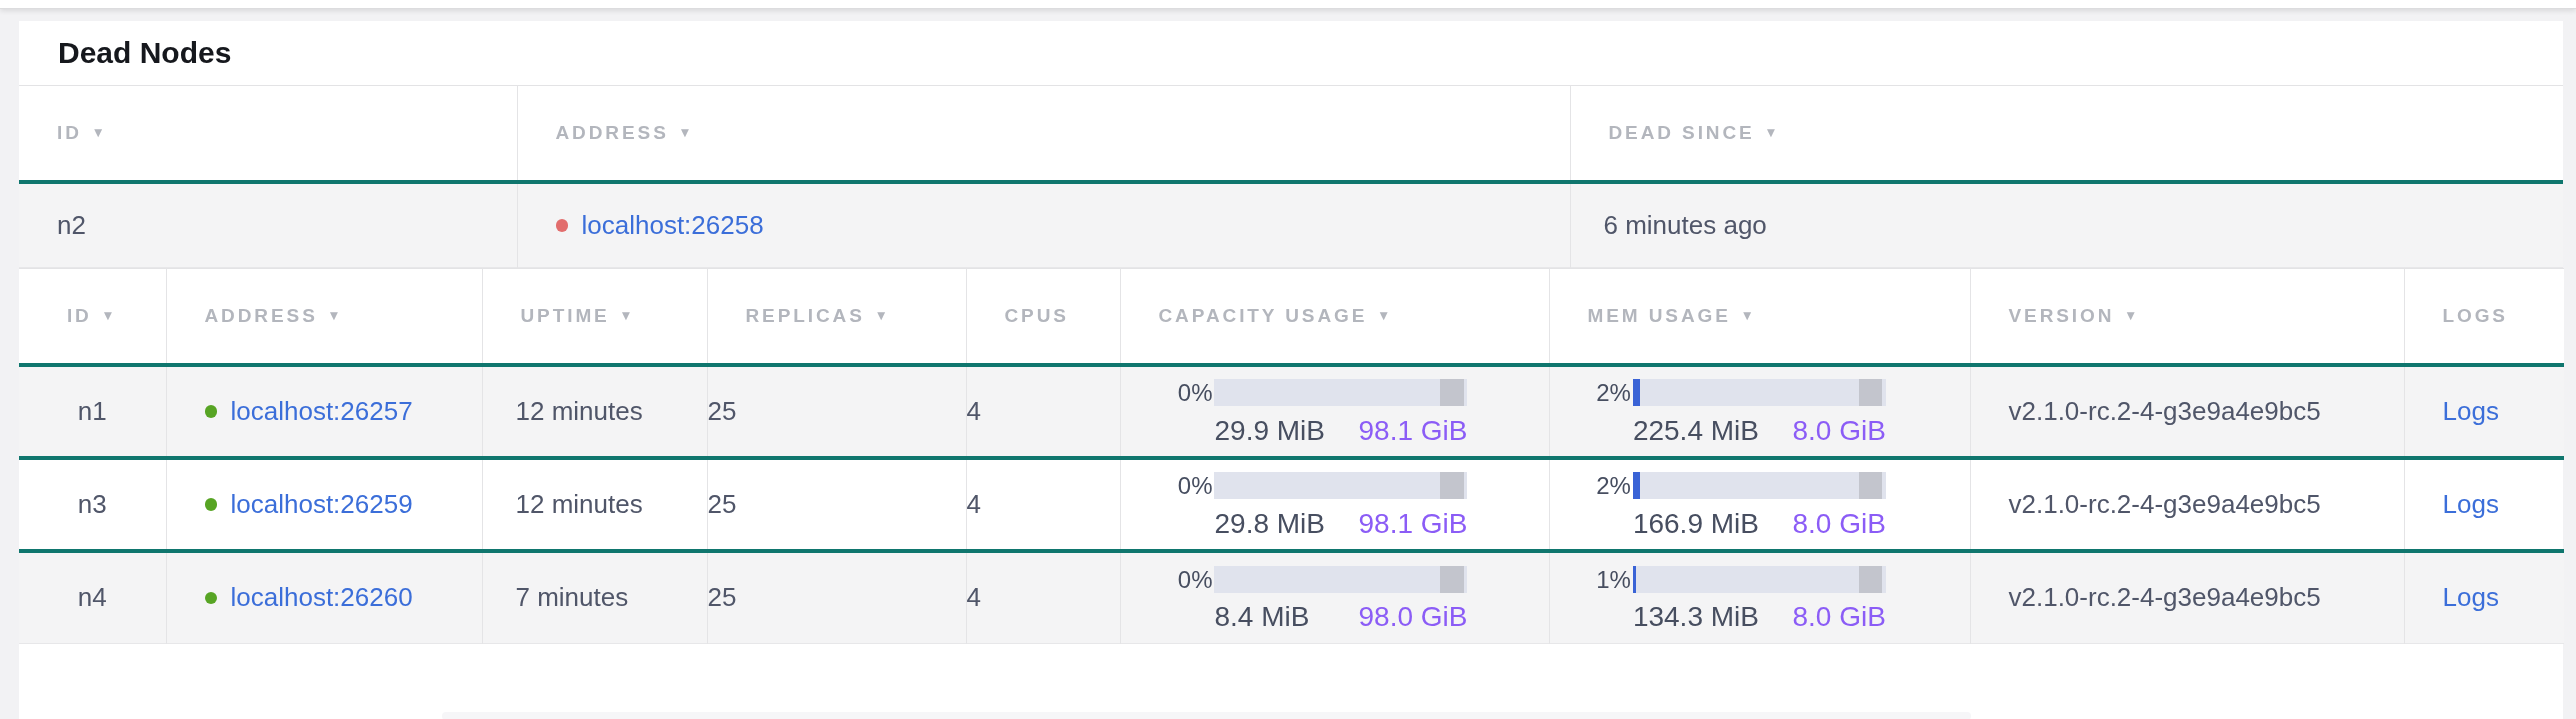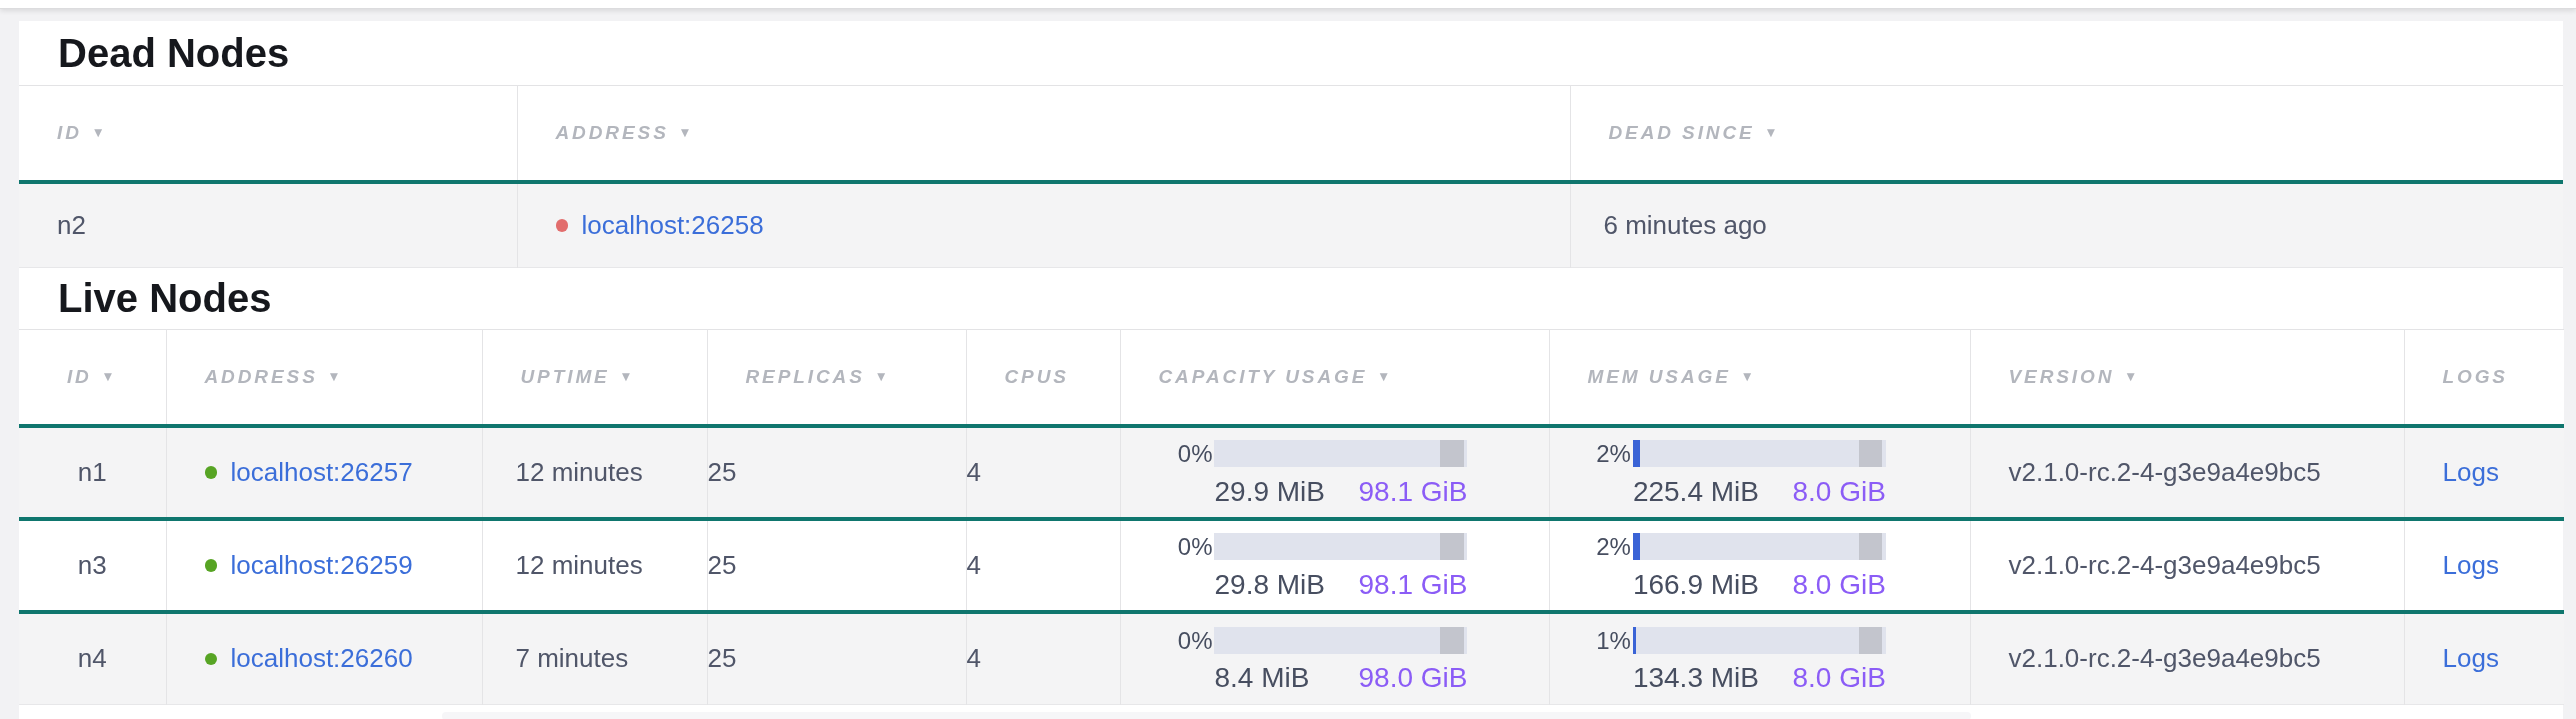--- a/index.html
+++ b/index.html
@@ -2,26 +2,26 @@
 <html><head>
 <meta charset="utf-8">
 <style>
   html,body{margin:0;padding:0;width:2576px;height:720px;overflow:hidden;
     background:#f2f2f4;font-family:"Liberation Sans",sans-serif;}
   
   .topbar{position:absolute;left:0;top:0;width:2576px;height:7.7px;background:#ffffff;
     border-bottom:1px solid #dcdcde;box-shadow:0 1.9px 4.8px rgba(0,0,0,0.10);z-index:3;}
   
   .card{position:absolute;left:19px;top:21px;width:2544px;height:698px;background:#ffffff;}
-  .section-title{font-size:40px;font-weight:bold;color:#16181d;padding-left:39px;
+  .section-title{font-size:30px;font-weight:bold;color:#16181d;padding-left:39px;
     display:flex;align-items:center;}
   .section-title.dead{height:64px;}
   .section-title.live{height:61px;}
   table{border-collapse:collapse;table-layout:fixed;width:2544px;}
-  thead tr{height:96px;font-style:italic;}
+  thead tr{height:96px;}
   thead th{border-top:1px solid #e3e3e5;background:#ffffff;
     font-size:19px;font-weight:bold;letter-spacing:2.9px;color:#b3b6bd;
     text-align:left;padding:0 0 0 38px;white-space:nowrap;}
   th .arrow{font-size:13.5px;margin-left:9.6px;position:relative;top:-1.9px;color:#b3b6bd;}
   th,td{border-right:1px solid #e4e4e6;overflow:hidden;}
   th:last-child,td:last-child{border-right:none;}
   tbody tr{border-top:4px solid #0f766e;}
   table{border-bottom:1px solid #e7e7e9;}
   tbody td{font-size:26px;color:#505669;padding:0 0 0 38px;white-space:nowrap;}
   tr.striped{background:#f4f4f5;}
@@ -92,21 +92,20 @@
       <tr class="striped">
         <td>n2</td>
         <td>
           <span class="dot dead"></span><a class="link">localhost:26258</a>
         </td>
         <td style="padding-left:33px">6 minutes ago</td>
       </tr>
     </tbody>
   </table>
 
-  <div class="section-title live">Live Nodes</div>
 
   <table class="live-table">
     <colgroup>
       <col class="c-id">
         <col class="c-addr">
         <col class="c-uptime">
         <col class="c-repl">
       <col class="c-cpus">
         <col class="c-cap">
         <col class="c-mem">

